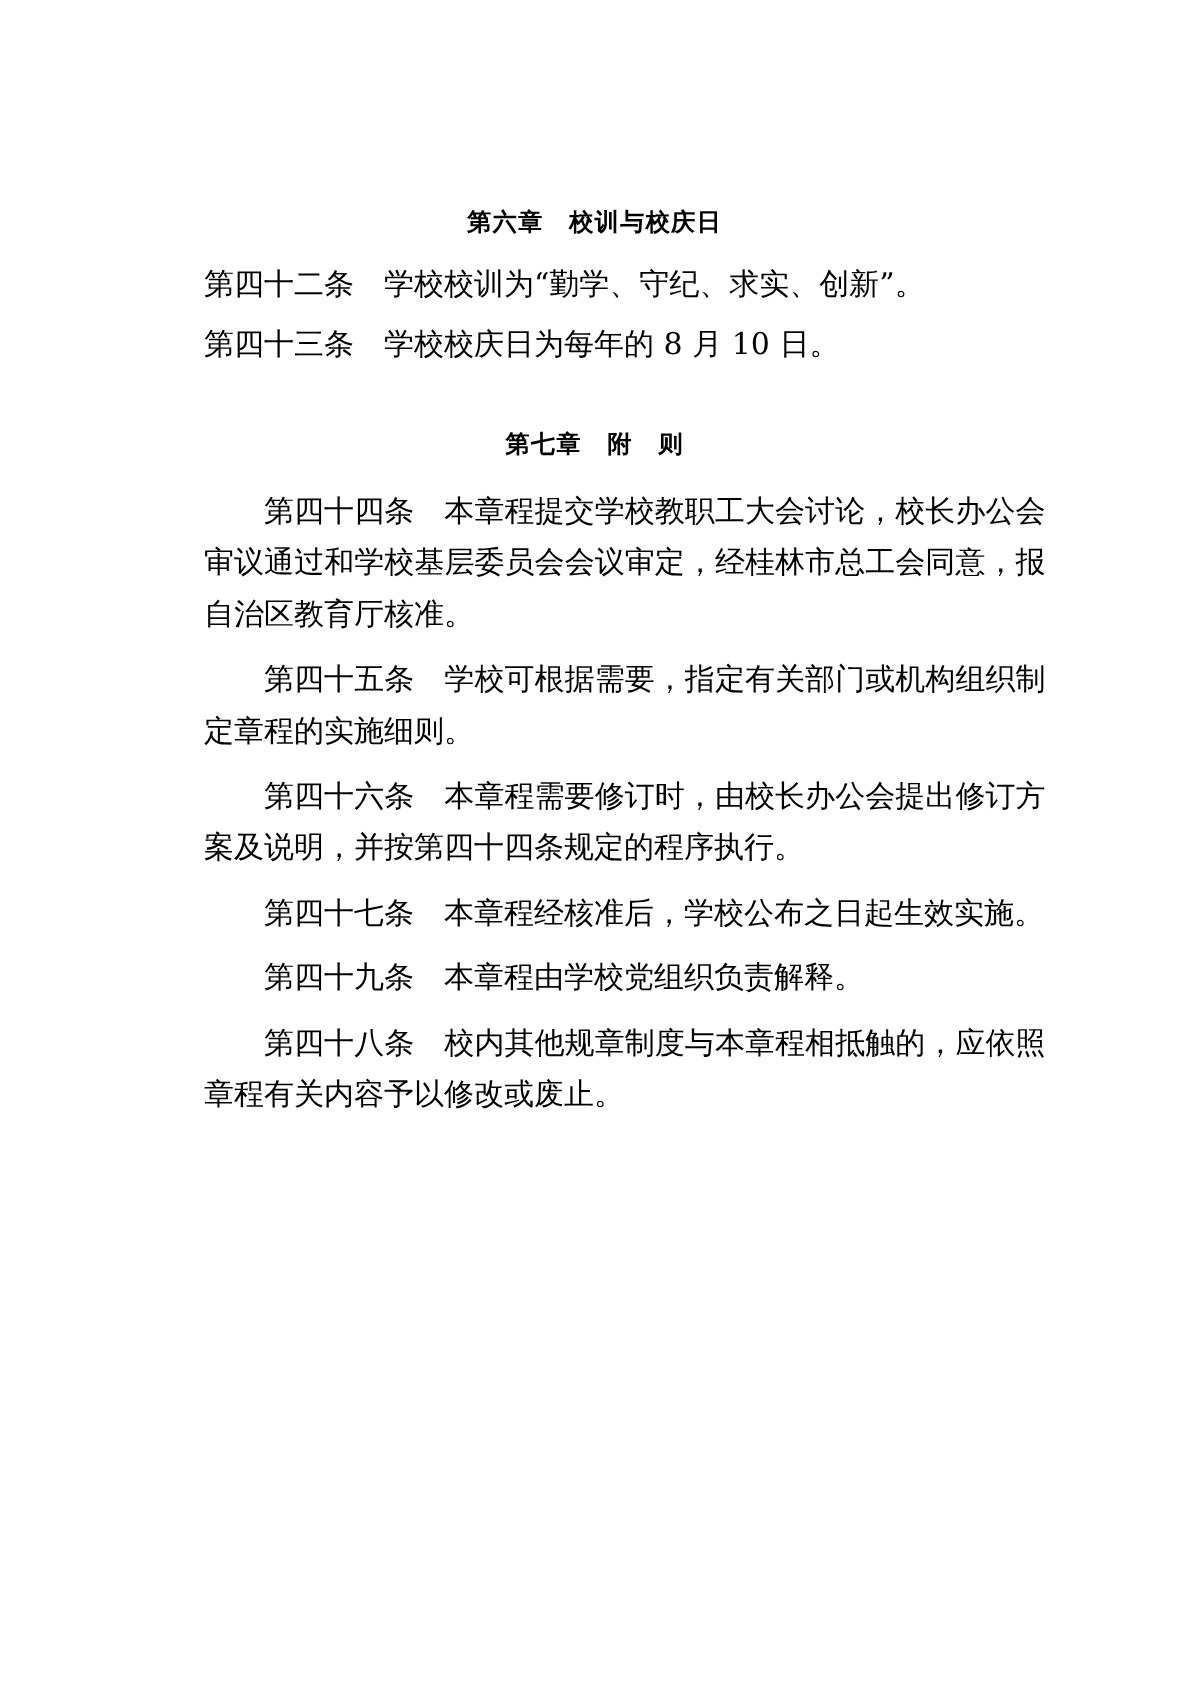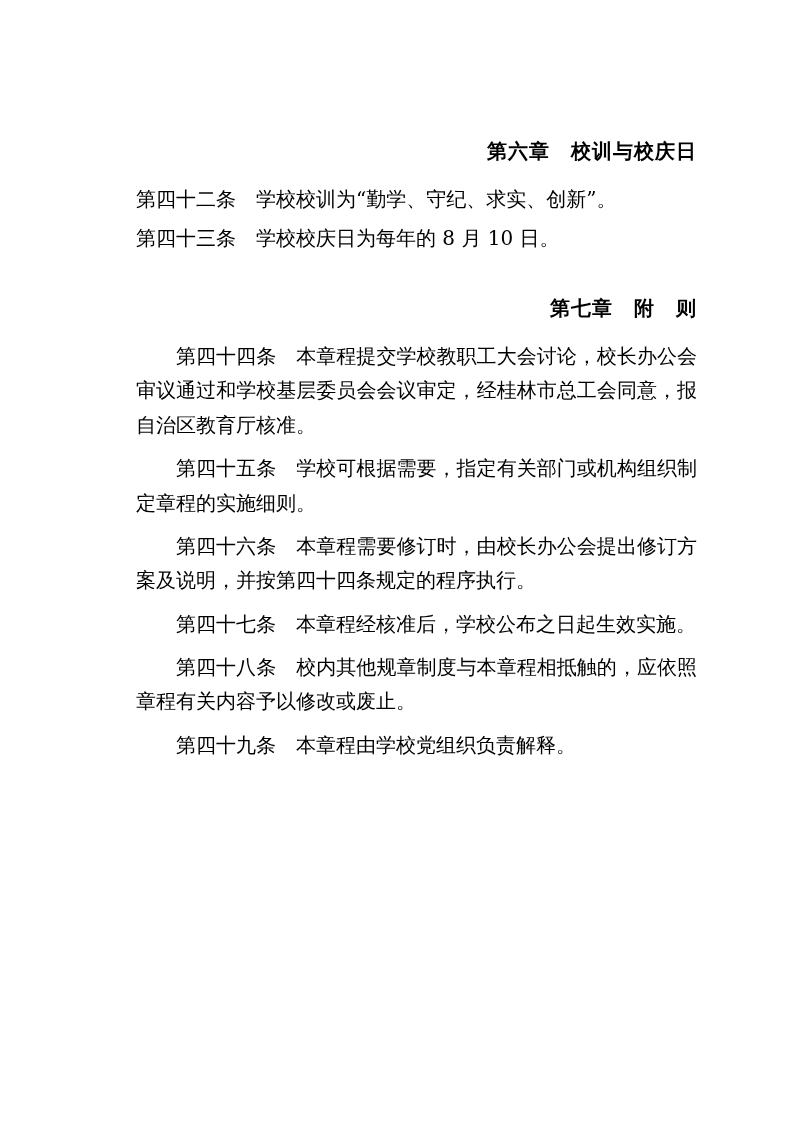--- a/index.html
+++ b/index.html
@@ -16,23 +16,23 @@
     overflow: hidden;
   }
   .page {
     position: relative;
     width: 793px;
     height: 1122px;
     box-sizing: border-box;
     padding: 0 96px;
   }
   .chapter-heading {
-    text-align: right;
+    text-align: center;
     font-weight: bold;
-    font-size: 20px;
+    font-size: 16px;
     letter-spacing: 1px;
   }
   #ch6 { margin-top: 138px; }
   #ch7 { margin-top: 40px; }
   .para {
     font-size: 20px;
     line-height: 1.72;
     text-align: justify;
     text-justify: inter-ideograph;
     text-indent: 2em;
@@ -58,18 +58,18 @@
 
   <div class="body-block">
     <p class="para">第四十四条　本章程提交学校教职工大会讨论，校长办公会审议通过和学校基层委员会会议审定，经桂林市总工会同意，报自治区教育厅核准。</p>
 
     <p class="para">第四十五条　学校可根据需要，指定有关部门或机构组织制定章程的实施细则。</p>
 
     <p class="para">第四十六条　本章程需要修订时，由校长办公会提出修订方案及说明，并按第四十四条规定的程序执行。</p>
 
     <p class="para">第四十七条　本章程经核准后，学校公布之日起生效实施。</p>
 
+    <p class="para">第四十九条　本章程由学校党组织负责解释。</p>
+
     <p class="para">第四十八条　校内其他规章制度与本章程相抵触的，应依照章程有关内容予以修改或废止。</p>
-
-    <p class="para">第四十九条　本章程由学校党组织负责解释。</p>
   </div>
 
 </div>
 
 </body></html>

